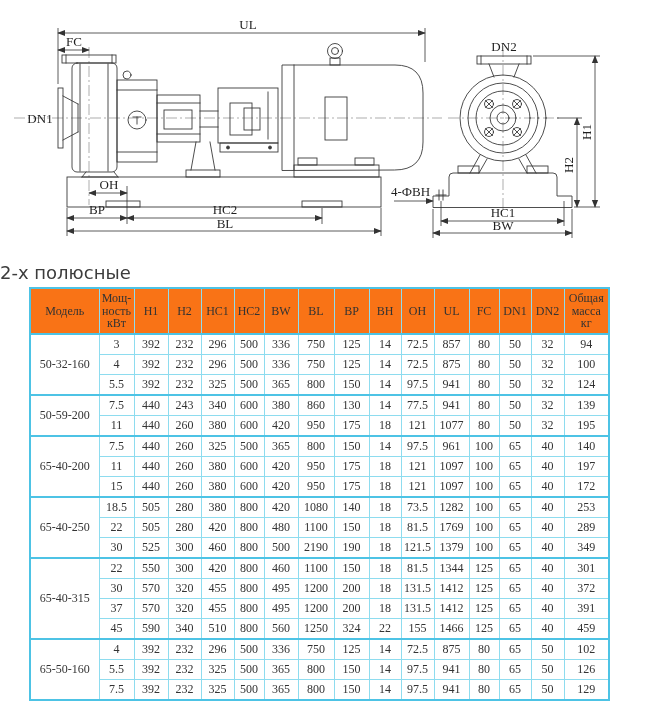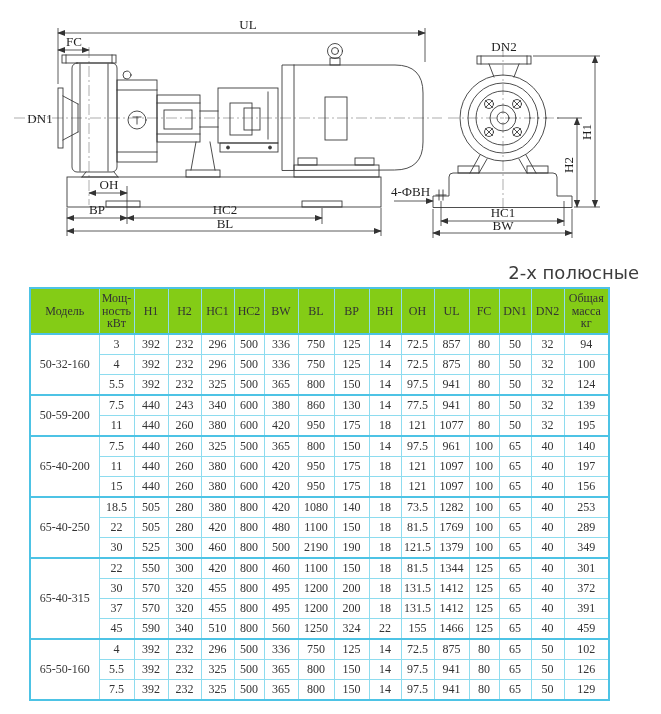--- a/index.html
+++ b/index.html
@@ -9,35 +9,35 @@
   }
   
   #drawing { position:absolute; left:0; top:0; }
   .ln  { stroke:#3a3a3a; stroke-width:0.9; fill:none; stroke-linecap:square; }
   .lnf { stroke:#3a3a3a; stroke-width:0.9; fill:#3a3a3a; }
   .cl  { stroke:#8a8a8a; stroke-width:0.7; stroke-dasharray:11 3 2 3; fill:none; }
   .dml { stroke:#333333; stroke-width:0.8; fill:none; }
   text.dim { font-family:"Liberation Serif", serif; font-size:13px; fill:#1f1f1f; }
   
   #poles-title {
-    position:absolute; top:262px; left:0; width:639px; text-align:right;
+    position:absolute; top:262px; left:0; width:639px; text-align:left;
     font-family:"DejaVu Sans", sans-serif; font-size:18px; color:#3c3c3c;
   }
   
   #spec-table {
     position:absolute; left:29px; top:287px; width:579px;
     border-collapse:collapse; table-layout:fixed;
     font-family:"Liberation Serif", serif; font-size:12px; color:#333333;
     border:2px solid #4dc3e5;
   }
   #spec-table th, #spec-table td {
     border:1px solid #8edcef; text-align:center; vertical-align:middle; padding:0 1px;
   }
   #spec-table thead th {
-    background:#84cc16; font-weight:normal; height:44px;
+    background:#f97316; font-weight:normal; height:44px;
     line-height:1.05; white-space:pre-line;
     border-bottom:2px solid #4dc3e5;
   }
   #spec-table tbody td { height:19px; background:#ffffff; }
   #spec-table tr.group-start td { border-top:2px solid #4dc3e5; }
   col.c-model  { width:69px; } col.c-power { width:35px; }
   col.c-h1  { width:34px; } col.c-h2  { width:33px; }
   col.c-hc1 { width:33px; } col.c-hc2 { width:30px; }
   col.c-bw  { width:34px; } col.c-bl  { width:36px; }
   col.c-bp  { width:35px; } col.c-bh  { width:32px; }
@@ -365,21 +365,21 @@
         <td>600</td>
         <td>420</td>
         <td>950</td>
         <td>175</td>
         <td>18</td>
         <td>121</td>
         <td>1097</td>
         <td>100</td>
         <td>65</td>
         <td>40</td>
-        <td>156</td>
+        <td>172</td>
       </tr>
       <tr class="group-start">
         <td rowspan="3">65-40-250</td>
         <td>18.5</td>
         <td>505</td>
         <td>280</td>
         <td>380</td>
         <td>800</td>
         <td>420</td>
         <td>1080</td>

